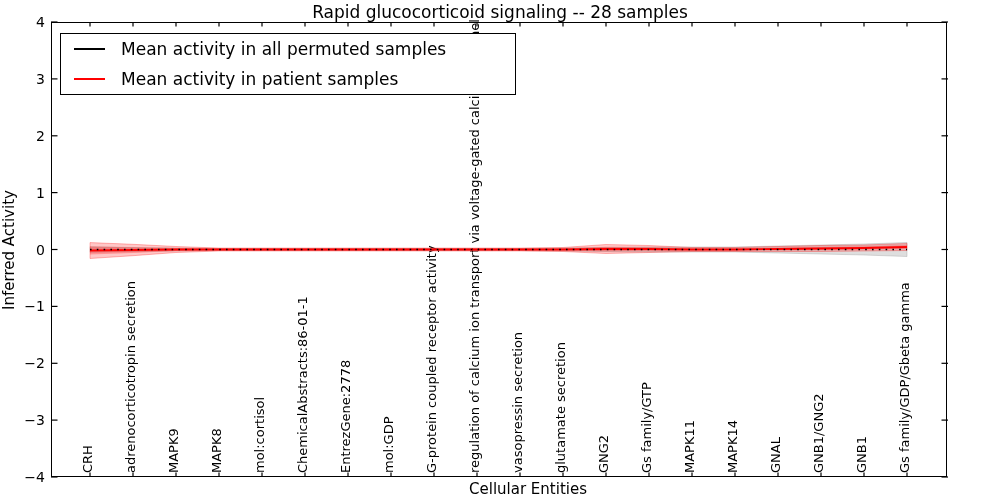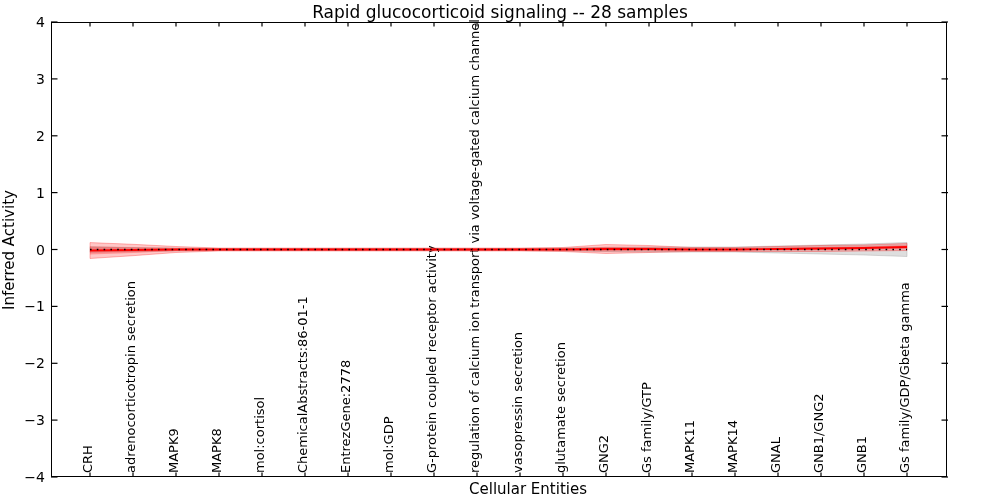--- a/index.html
+++ b/index.html
@@ -151,14 +151,24 @@
       <line x1="821.0" y1="477" x2="821.0" y2="472.5" stroke="#000" stroke-width="1.2"></line>
       <line x1="821.0" y1="22" x2="821.0" y2="26.5" stroke="#000" stroke-width="1.2"></line>
       <line x1="864.0" y1="477" x2="864.0" y2="472.5" stroke="#000" stroke-width="1.2"></line>
       <line x1="864.0" y1="22" x2="864.0" y2="26.5" stroke="#000" stroke-width="1.2"></line>
       <line x1="907.0" y1="477" x2="907.0" y2="472.5" stroke="#000" stroke-width="1.2"></line>
       <line x1="907.0" y1="22" x2="907.0" y2="26.5" stroke="#000" stroke-width="1.2"></line>
     </svg>
 
   <div class="frame"></div>
 
+  <div class="legend">
+    <div class="legend-row">
+      <span class="swatch" style="border-top-color: rgb(0, 0, 0);"></span>
+      <span class="legend-text">Mean activity in all permuted samples</span>
+    </div>
+    <div class="legend-row">
+      <span class="swatch" style="border-top-color: rgb(255, 0, 0);"></span>
+      <span class="legend-text">Mean activity in patient samples</span>
+    </div>
+  </div>
 
 </div>
 
 </body></html>

